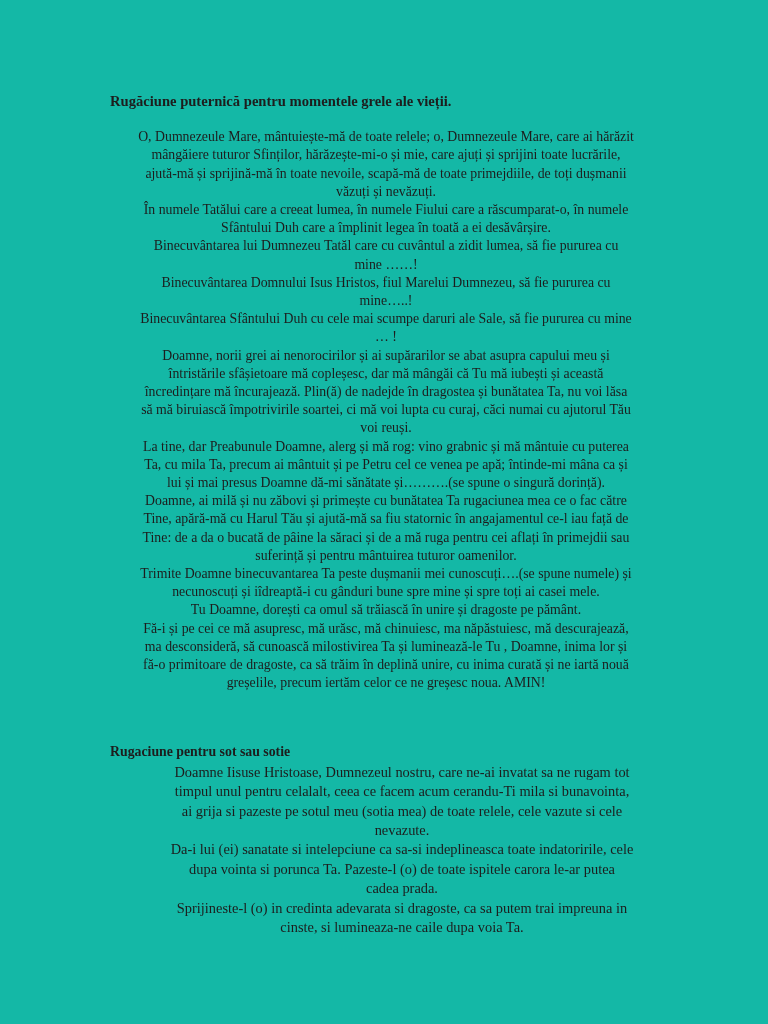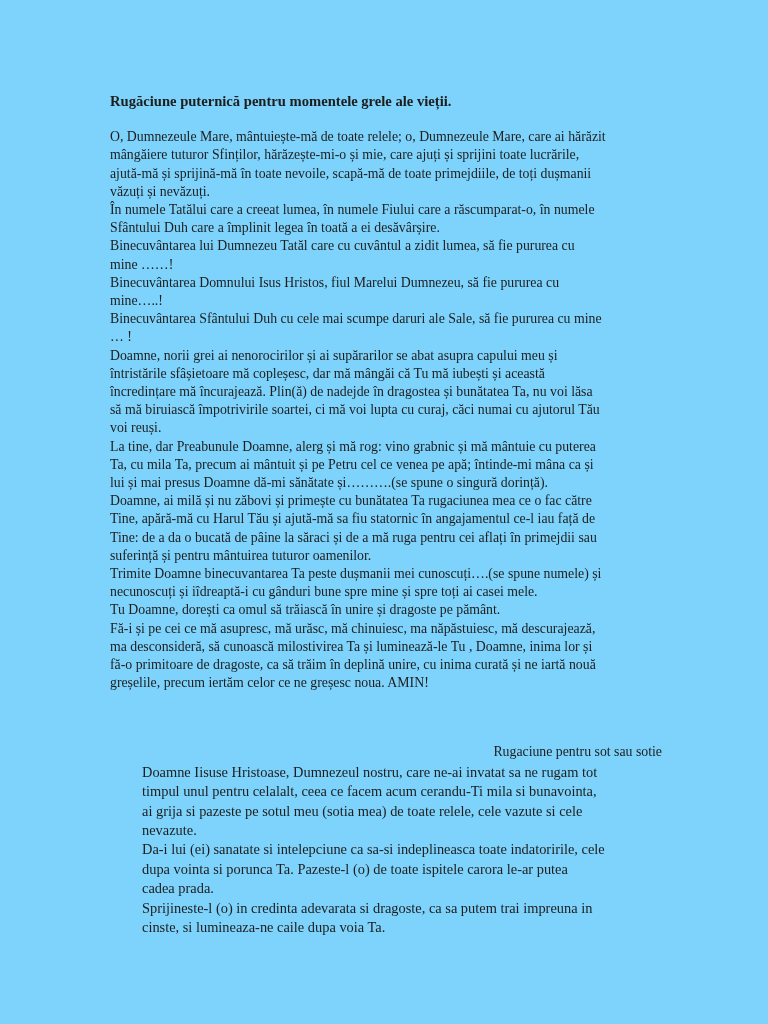--- a/index.html
+++ b/index.html
@@ -4,21 +4,21 @@
 <style>
   html, body {
     margin: 0;
     padding: 0;
     background: #ffffff;
   }
   .page {
     position: relative;
     width: 768px;
     height: 1024px;
-    background: #7dd3fc;
+    background: #14b8a6;
     overflow: hidden;
     font-family: "Liberation Serif", "DejaVu Serif", serif;
     color: #1d1d1d;
   }
   .content {
     position: absolute;
     left: 110px;
     top: 92px;
     width: 552px;
   }
@@ -27,28 +27,28 @@
     font-size: 14.6px;
     line-height: 18.2px;
     font-weight: bold;
     white-space: pre;
   }
   .body-text {
     margin: 0;
     font-size: 13.8px;
     line-height: 18.2px;
     white-space: pre;
+    text-align: center;
   }
   .section2-heading {
     margin-top: 50px;
     font-size: 13.8px;
     line-height: 18.2px;
-    font-weight: normal;
+    font-weight: bold;
     white-space: pre;
-    text-align: right;
   }
   .body-text.bold-indented {
     margin-left: 32px;
     margin-top: 2px;
     font-size: 14.4px;
     line-height: 19.4px;
     font-weight: normal;
   }
 </style>
 </head>

